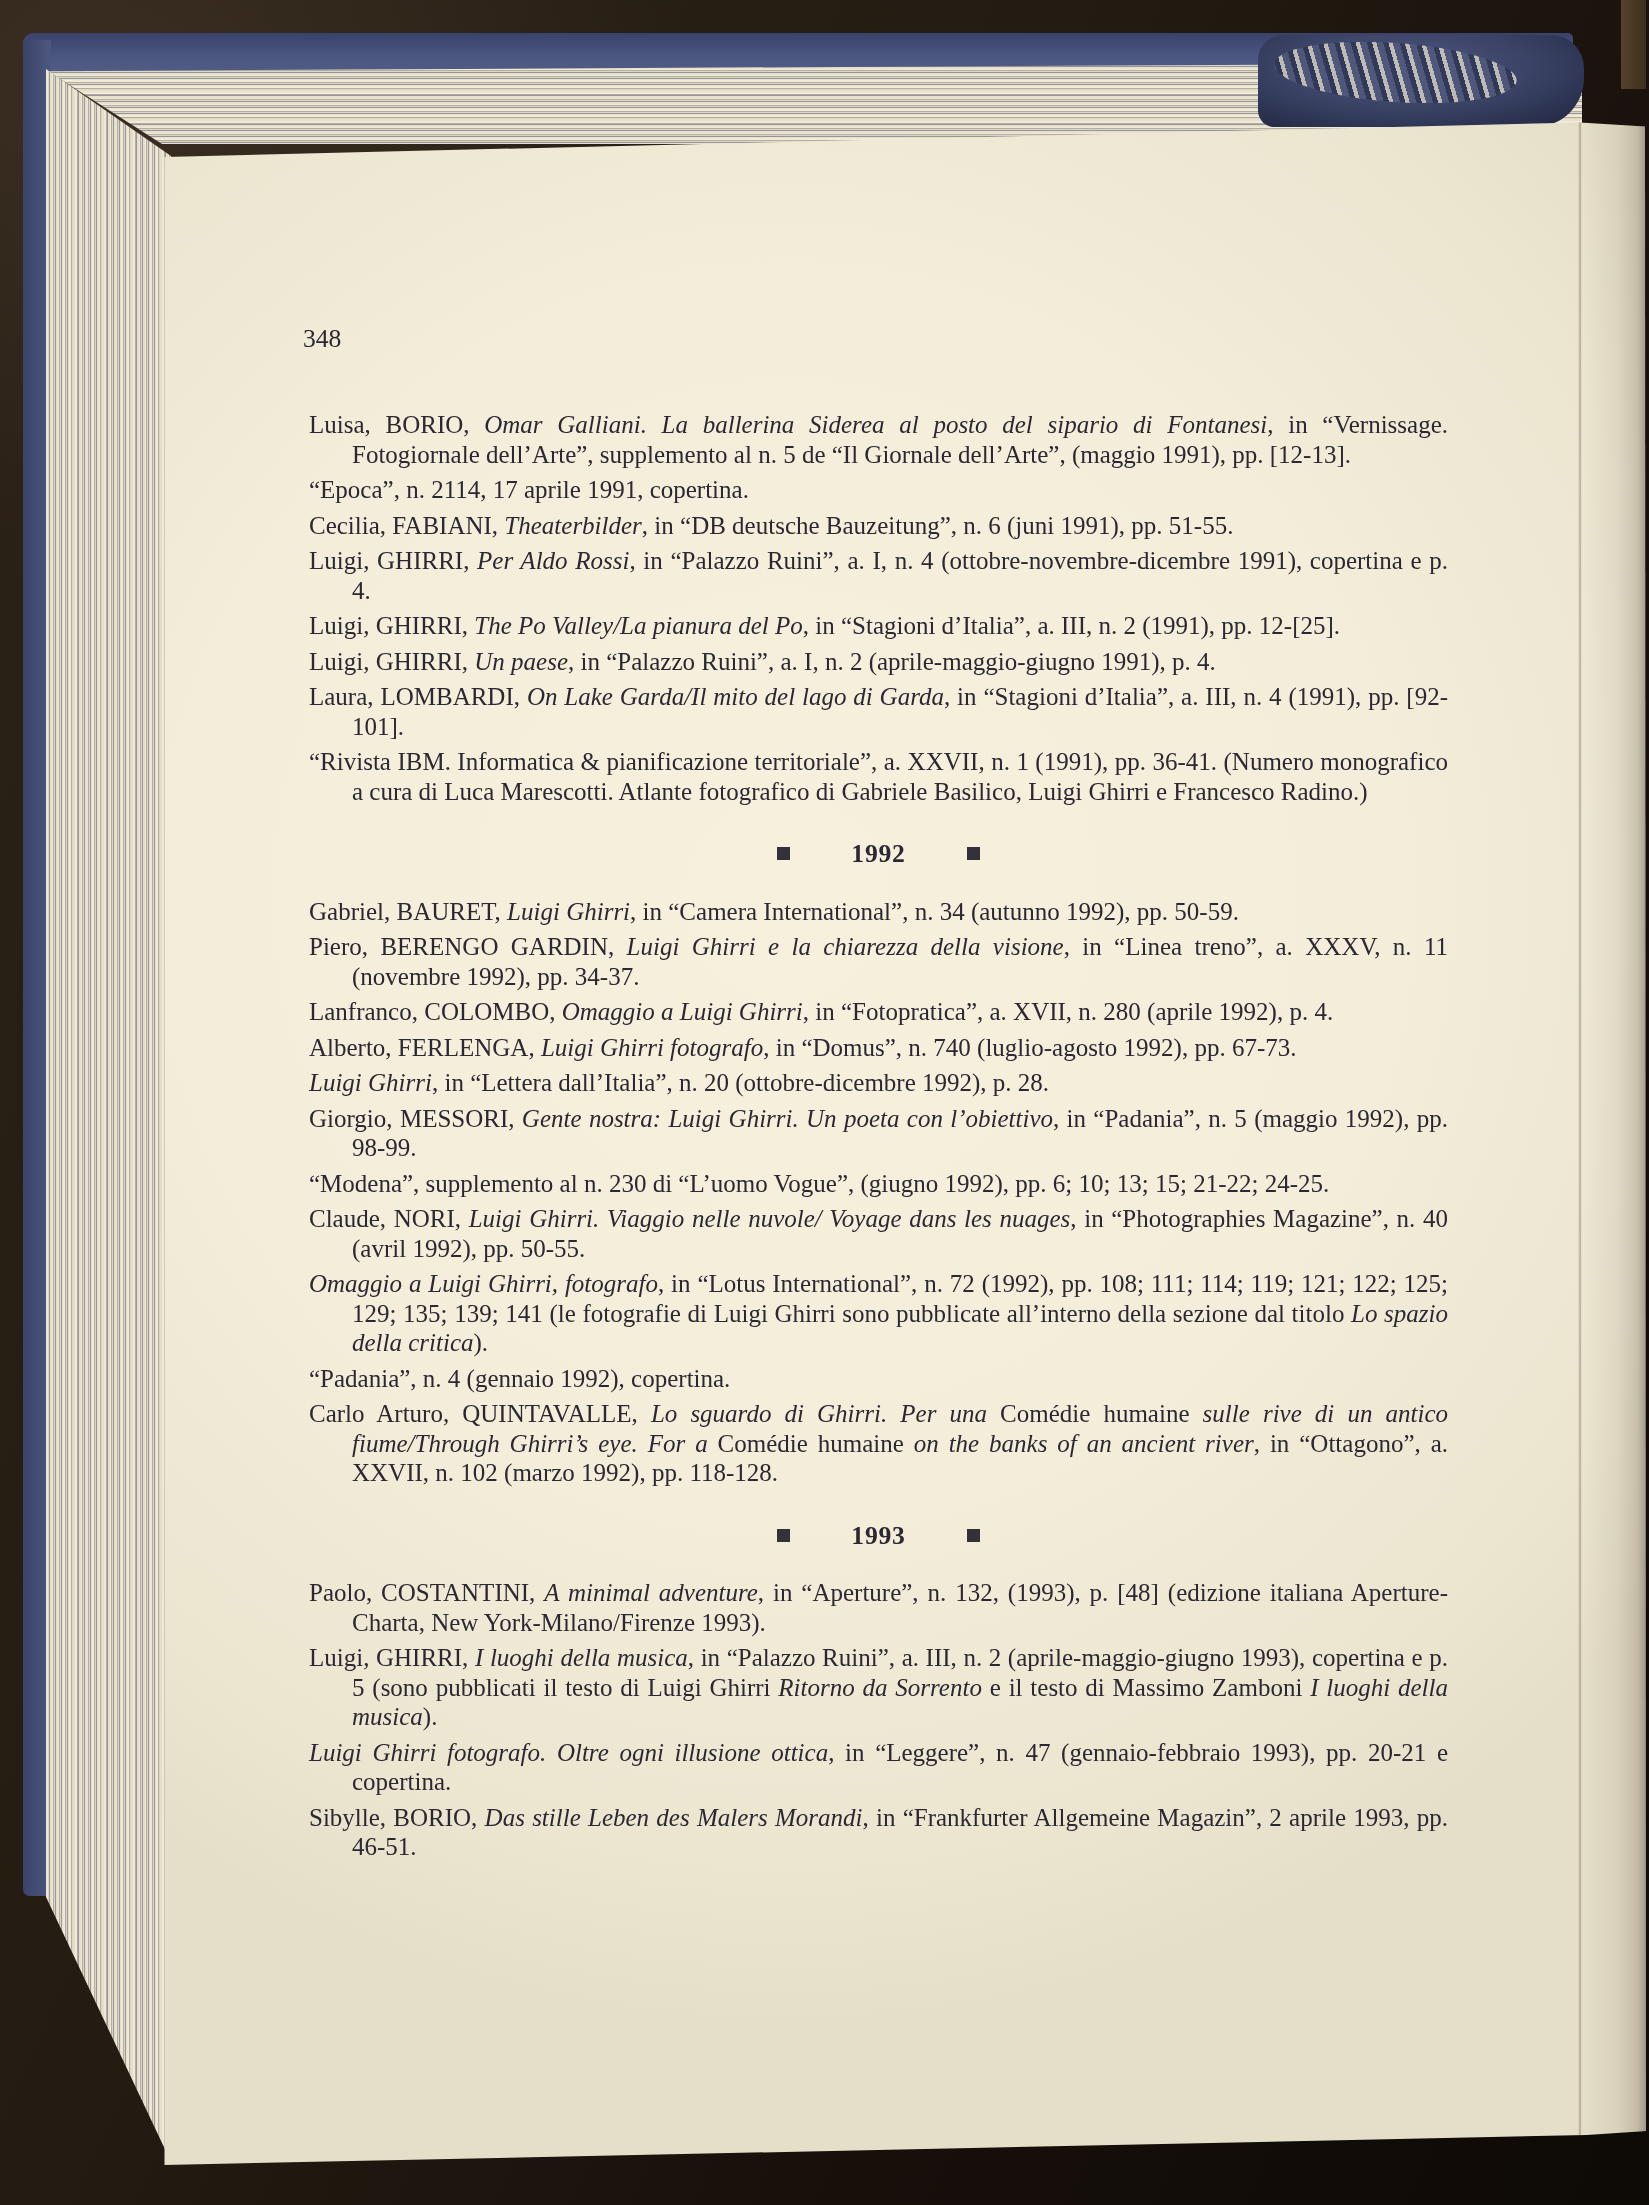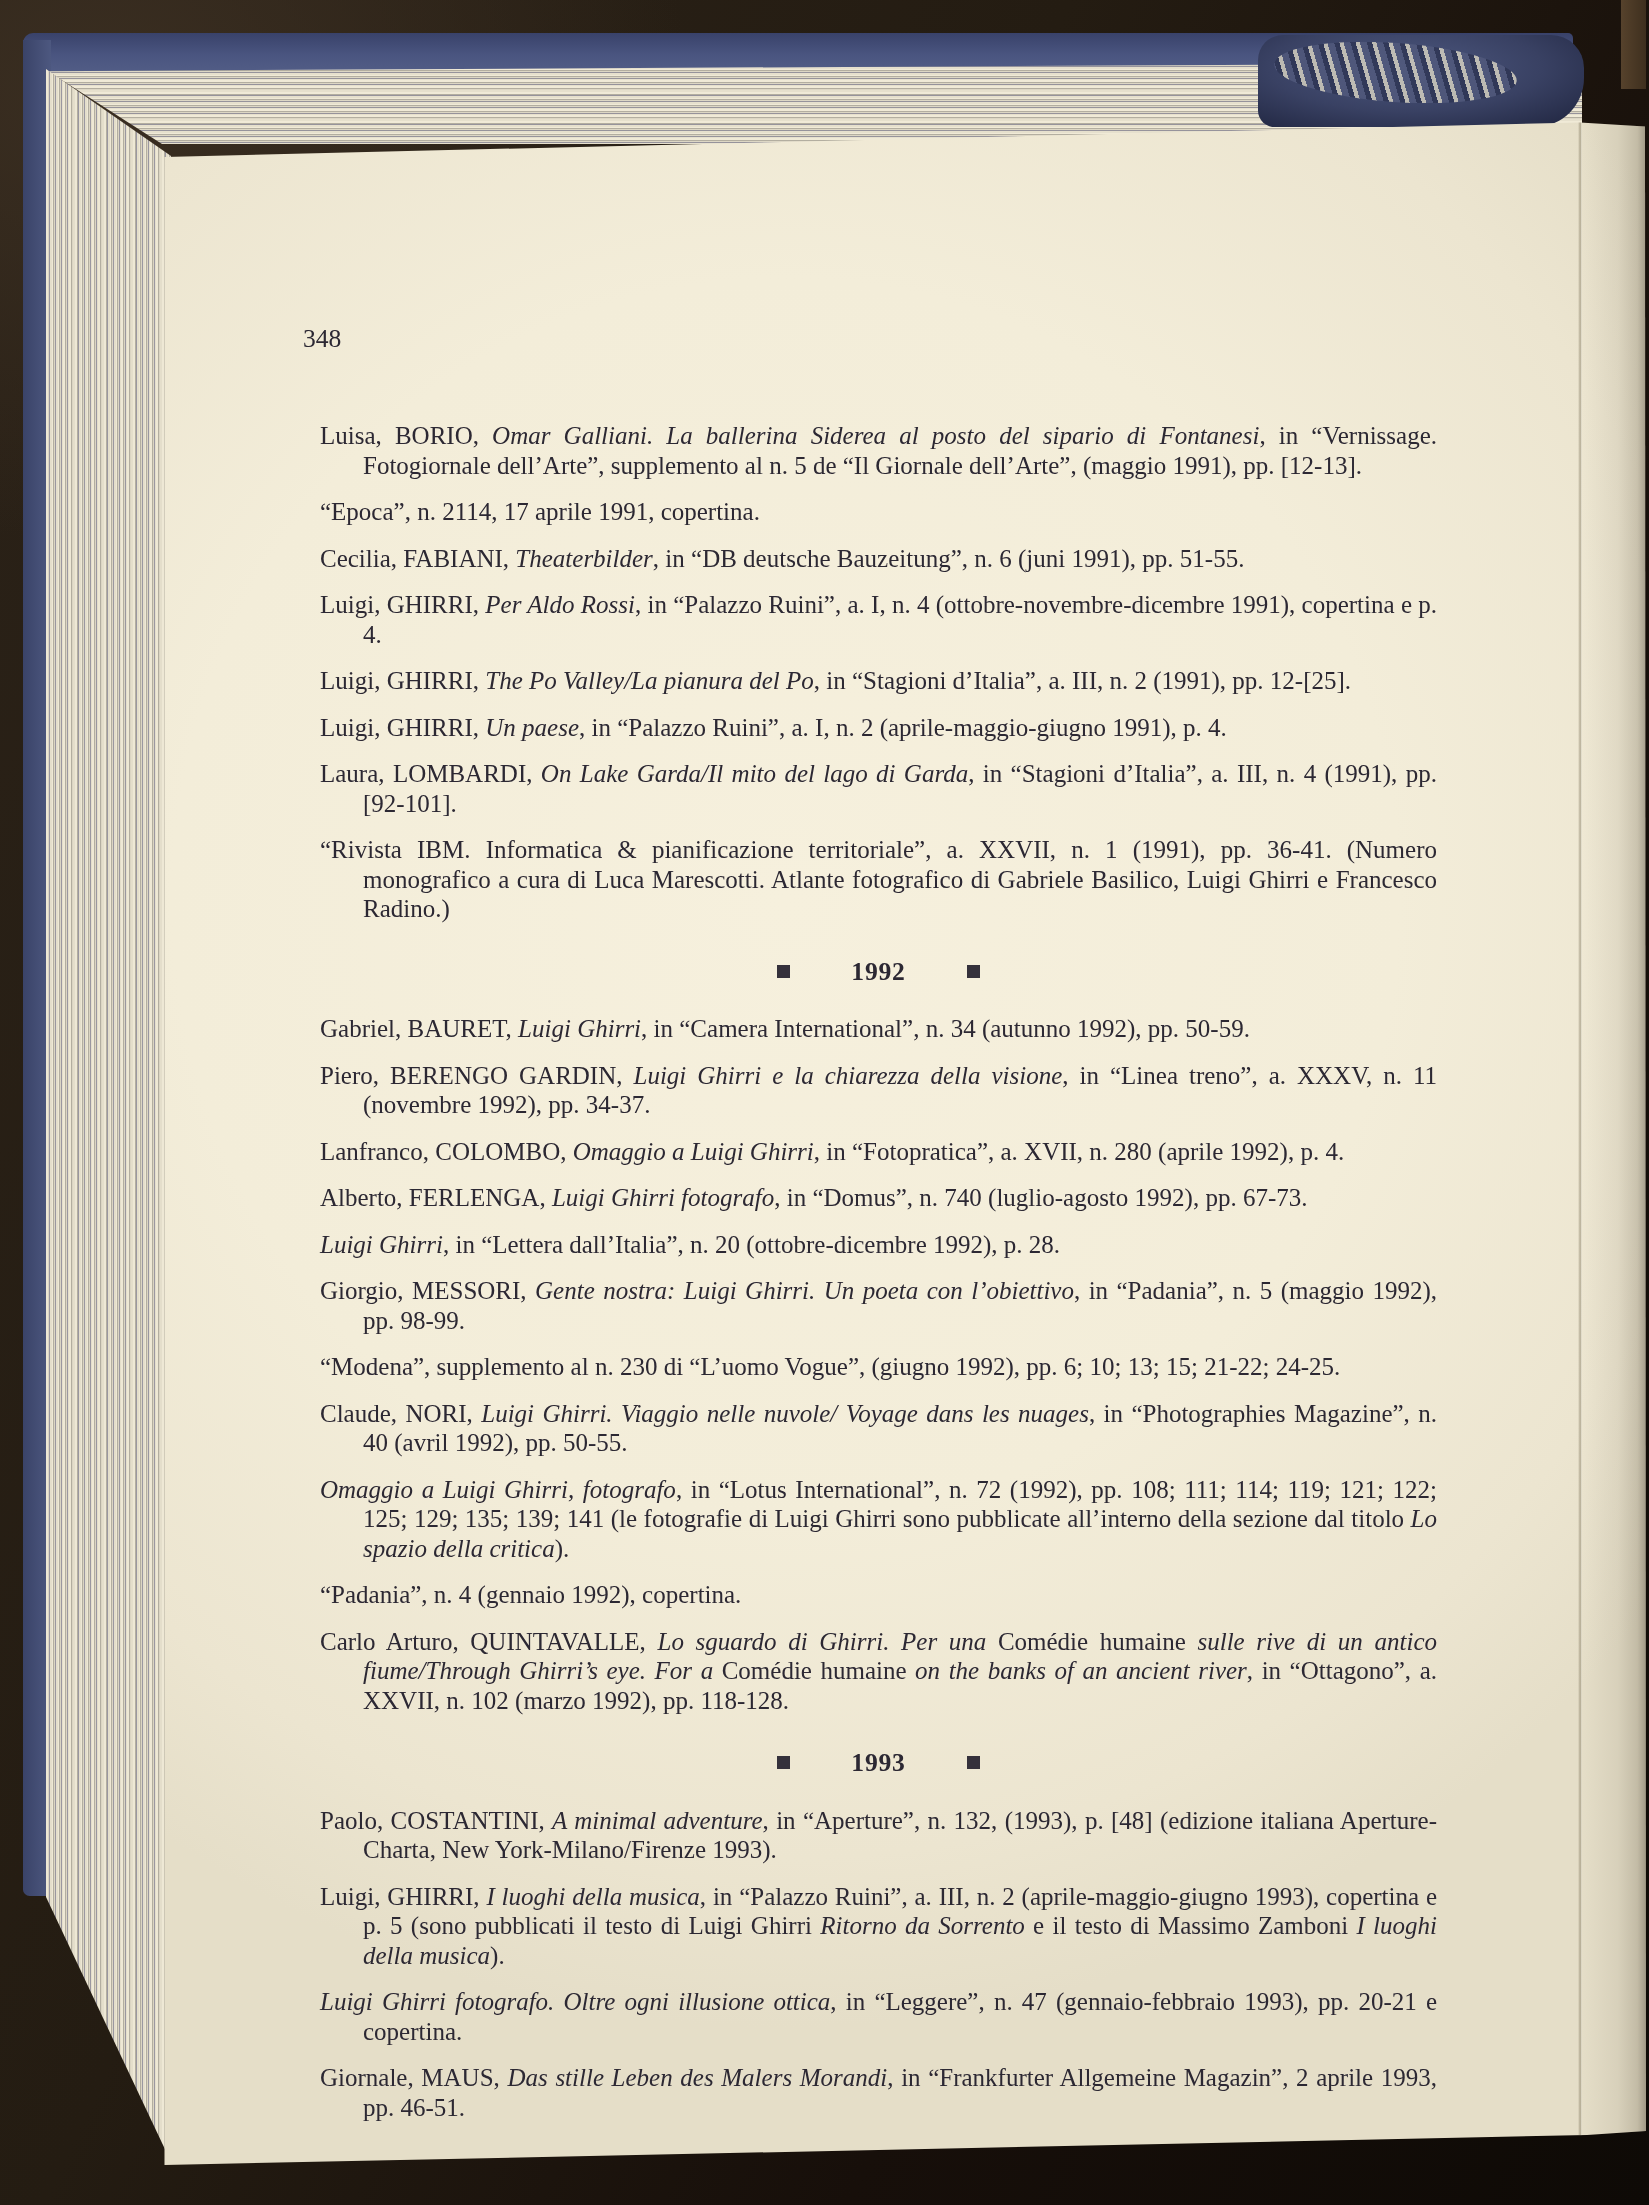--- a/index.html
+++ b/index.html
@@ -59,21 +59,21 @@
     position:absolute;left:1420px;top:0;width:65px;height:100%;
     background:linear-gradient(90deg,rgba(60,50,30,0) 0%,rgba(60,50,30,.08) 55%,rgba(60,50,30,.2) 85%,rgba(40,32,18,.38) 100%);
   }
   .page-number{
     position:absolute;left:141px;top:204px;font-size:25.6px;color:#2c2833;
   }
   .textblock{
     position:absolute;left:141px;top:284px;width:1151px;
     color:#2c2833;font-size:25px;line-height:29.5px;text-align:justify;
   }
-  .entry{margin:17px;padding-left:43px;text-indent:-43px;}
+  .entry{margin:6px;padding-left:43px;text-indent:-43px;}
   .it{font-style:italic;}
   .yearhead{
     display:flex;align-items:center;justify-content:center;gap:61px;
     margin:33px 0 28px;text-indent:0;
   }
   .yr{font-weight:bold;font-size:25.6px;letter-spacing:0.8px;color:#2c2833;}
   .sq{width:13px;height:13px;background:#35313b;display:inline-block;}
 </style>
 </head>
 <body>
@@ -116,16 +116,16 @@
       <p class="entry"><span>“Padania”, n. 4 (gennaio 1992), copertina.</span></p>
       <p class="entry"><span>Carlo Arturo, QUINTAVALLE, </span><span class="it">Lo sguardo di Ghirri. Per una </span><span>Comédie humaine</span><span class="it"> sulle rive di un antico fiume/Through Ghirri’s eye. For a </span><span>Comédie humaine</span><span class="it"> on the banks of an ancient river</span><span>, in “Ottagono”, a. XXVII, n. 102 (marzo 1992), pp. 118-128.</span></p>
       <div class="yearhead">
         <span class="sq"></span>
         <span class="yr">1993</span>
         <span class="sq"></span>
       </div>
       <p class="entry"><span>Paolo, COSTANTINI, </span><span class="it">A minimal adventure</span><span>, in “Aperture”, n. 132, (1993), p. [48] (edizione italiana Aperture-Charta, New York-Milano/Firenze 1993).</span></p>
       <p class="entry"><span>Luigi, GHIRRI, </span><span class="it">I luoghi della musica</span><span>, in “Palazzo Ruini”, a. III, n. 2 (aprile-maggio-giugno 1993), copertina e p. 5 (sono pubblicati il testo di Luigi Ghirri </span><span class="it">Ritorno da Sorrento</span><span> e il testo di Massimo Zamboni </span><span class="it">I luoghi della musica</span><span>).</span></p>
       <p class="entry"><span class="it">Luigi Ghirri fotografo. Oltre ogni illusione ottica</span><span>, in “Leggere”, n. 47 (gennaio-febbraio 1993), pp. 20-21 e copertina.</span></p>
-      <p class="entry"><span>Giornale, MAUS, </span><span class="it">Das stille Leben des Malers Morandi</span><span>, in “Frankfurter Allgemeine Magazin”, 2 aprile 1993, pp. 46-51.</span></p>
+      <p class="entry"><span>Sibylle, BORIO, </span><span class="it">Das stille Leben des Malers Morandi</span><span>, in “Frankfurter Allgemeine Magazin”, 2 aprile 1993, pp. 46-51.</span></p>
     </div>
 </div>
 
 
 </body></html>

